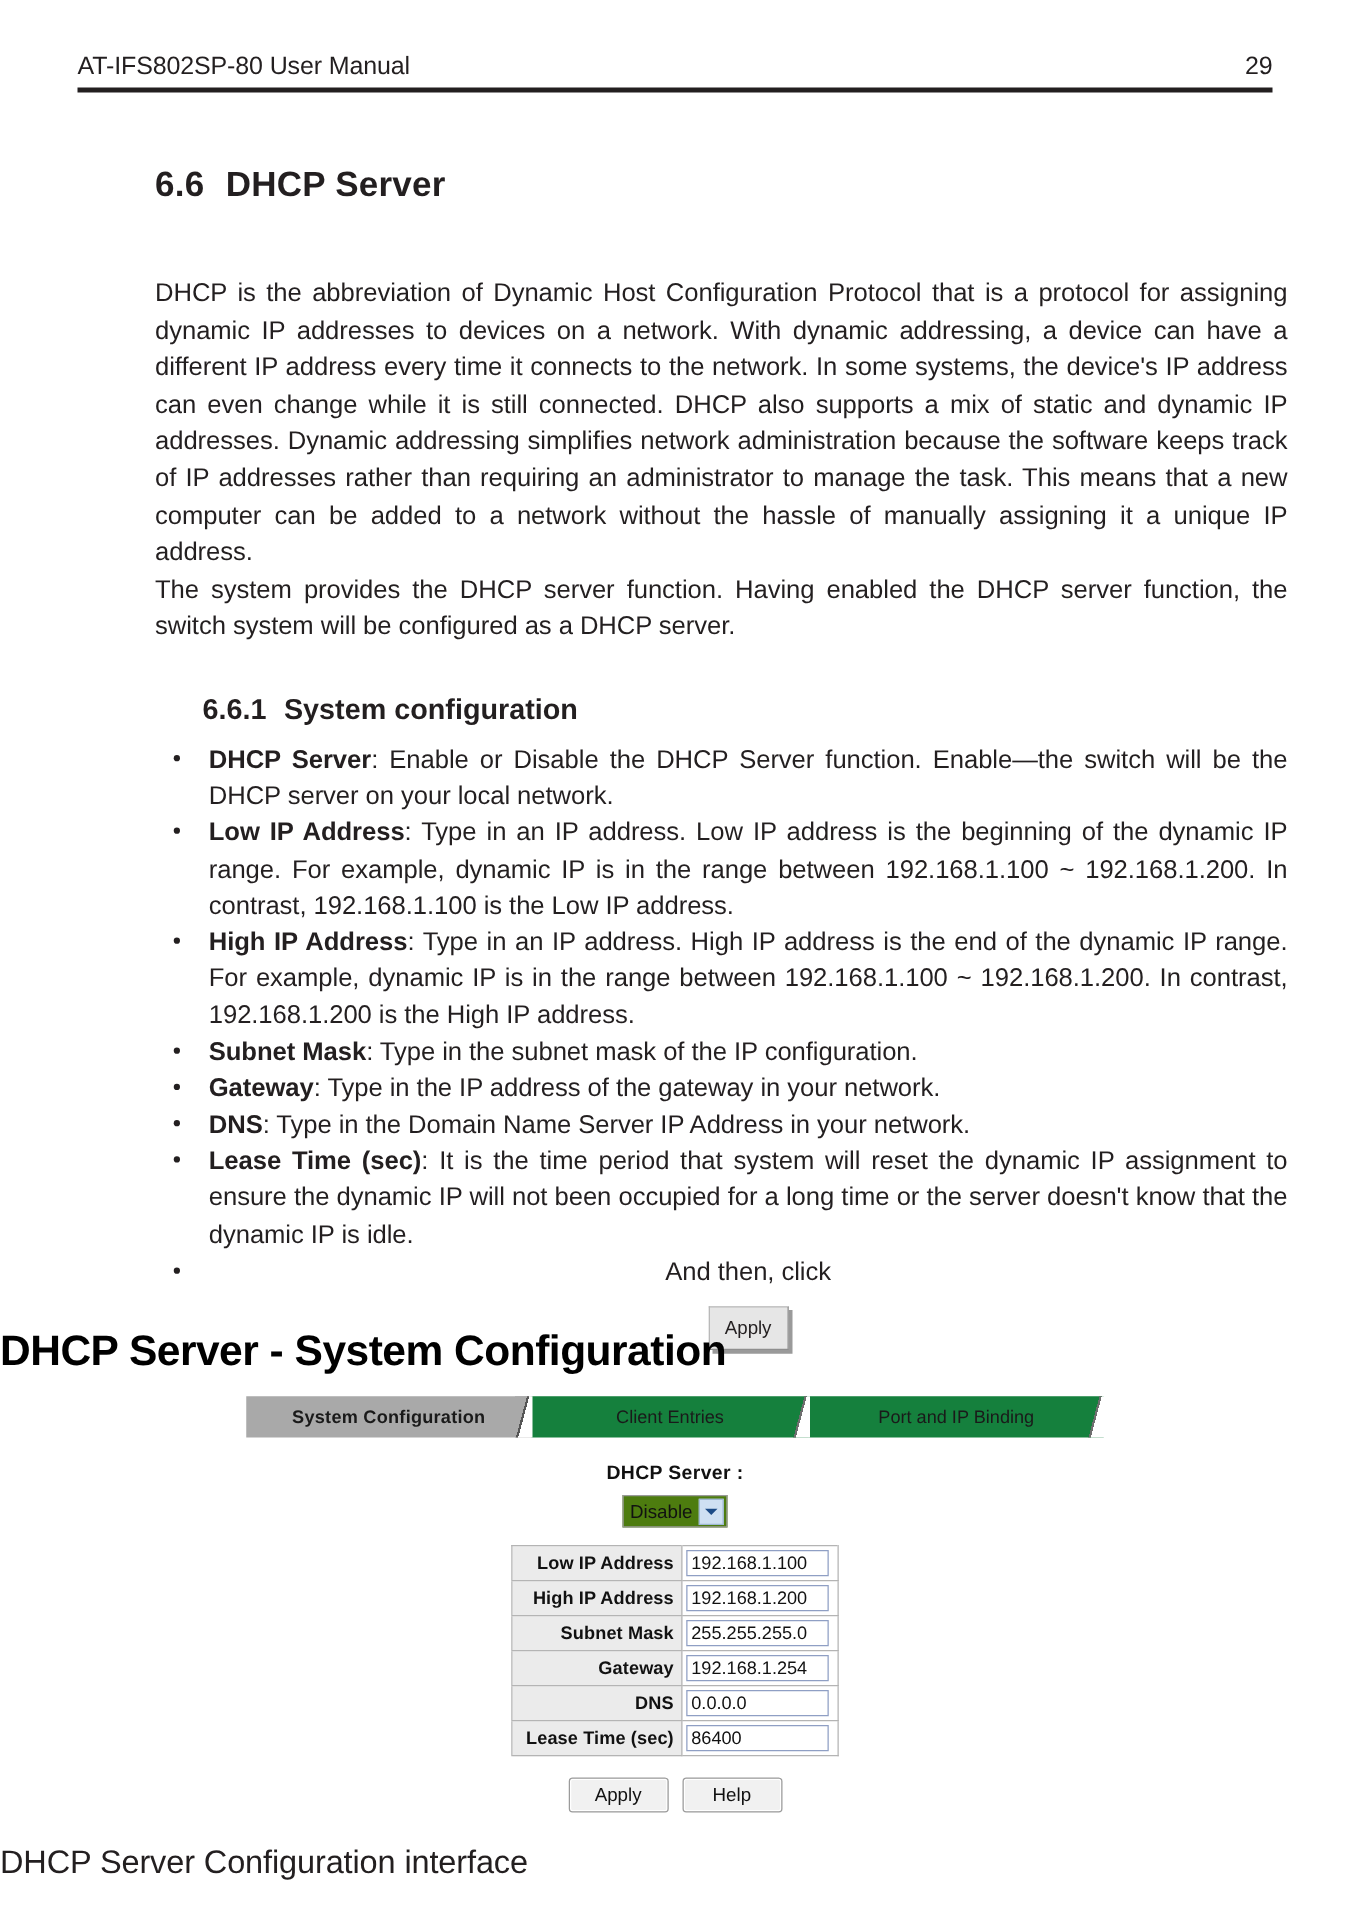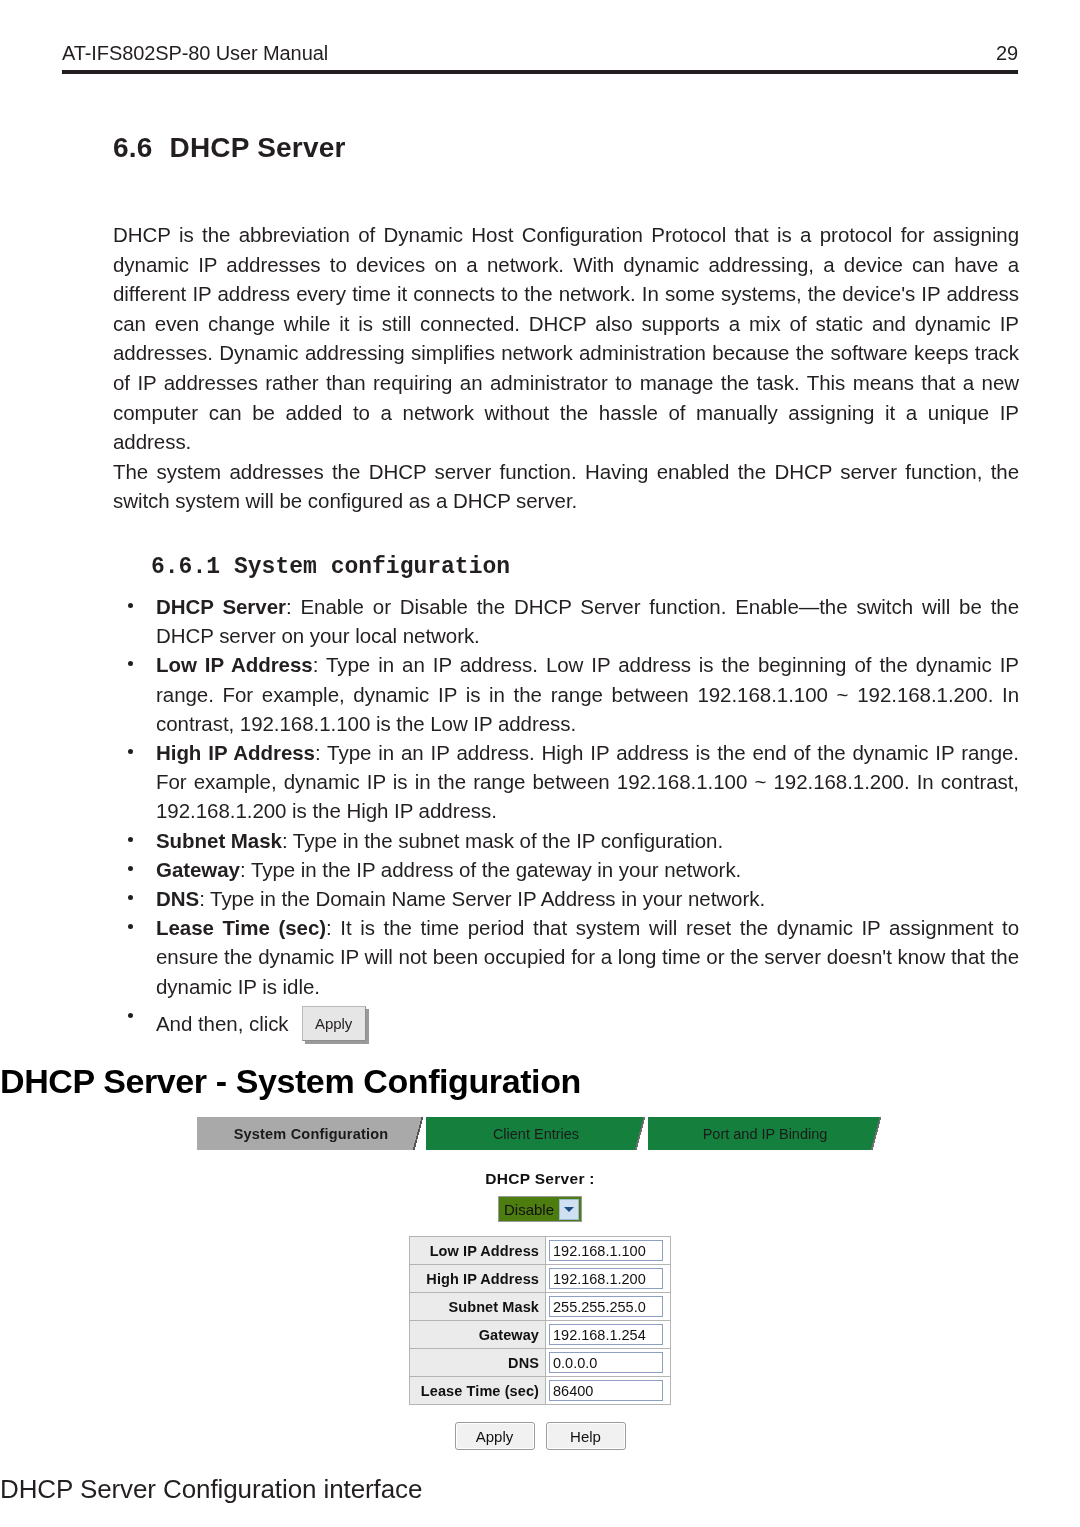--- a/index.html
+++ b/index.html
@@ -34,21 +34,21 @@
     left: 0;
     right: 0;
     bottom: -9px;
     height: 4px;
     background: #231f20;
   }
 
   
   .content {
     position: absolute;
-    left: 113px;
+    left: 124px;
     top: 132px;
     width: 906px;
   }
 
   h2.sec-title {
     font-size: 28px;
     font-weight: bold;
     margin: 0 0 56px 0;
     letter-spacing: 0.2px;
     display: flex;
@@ -65,21 +65,20 @@
     letter-spacing: -0.05px;
   }
 
   h3.sub-title {
     font-size: 23px;
     font-weight: bold;
     margin: 38px 0 12px 38px;
     display: flex;
     gap: 14px;
     color: #231f20;
-    font-family: Liberation Mono, monospace;
   }
 
   ul.bullets {
     list-style: none;
     margin: 0;
     padding: 0;
   }
   ul.bullets > li {
     position: relative;
     padding-left: 43px;
@@ -99,20 +98,21 @@
     border-radius: 50%;
   }
   ul.bullets > li b { font-weight: bold; }
   ul.bullets > li.no-justify { text-align: left; }
   ul.bullets > li.click-line {
     display: flex;
     align-items: center;
     gap: 13px;
     min-height: 44px;
     margin-top: 1px;
+    flex-direction: column;
   }
 
   .inline-apply-btn {
     display: inline-flex;
     align-items: center;
     justify-content: center;
     width: 62px;
     height: 33px;
     background: #e6e6e6;
     border: 1px solid #b9b9b9;
@@ -310,21 +310,21 @@
 </div>
 
 <div class="content">
 
   <h2 class="sec-title">
     <span>6.6</span>
     <span>DHCP Server</span>
   </h2>
 
   <p class="para">DHCP is the abbreviation of Dynamic Host Configuration Protocol that is a protocol for assigning dynamic IP addresses to devices on a network. With dynamic addressing, a device can have a different IP address every time it connects to the network. In some systems, the device's IP address can even change while it is still connected. DHCP also supports a mix of static and dynamic IP addresses. Dynamic addressing simplifies network administration because the software keeps track of IP addresses rather than requiring an administrator to manage the task. This means that a new computer can be added to a network without the hassle of manually assigning it a unique IP address.</p>
-  <p class="para">The system addresses the DHCP server function. Having enabled the DHCP server function, the switch system will be configured as a DHCP server.</p>
+  <p class="para">The system provides the DHCP server function. Having enabled the DHCP server function, the switch system will be configured as a DHCP server.</p>
 
   <h3 class="sub-title">
     <span>6.6.1</span>
     <span>System configuration</span>
   </h3>
 
   <ul class="bullets">
     <li>
       <span class="dot"></span><b>DHCP Server</b><span>: Enable or Disable the DHCP Server function. Enable—the switch will be the DHCP server on your local network.</span>
     </li>

